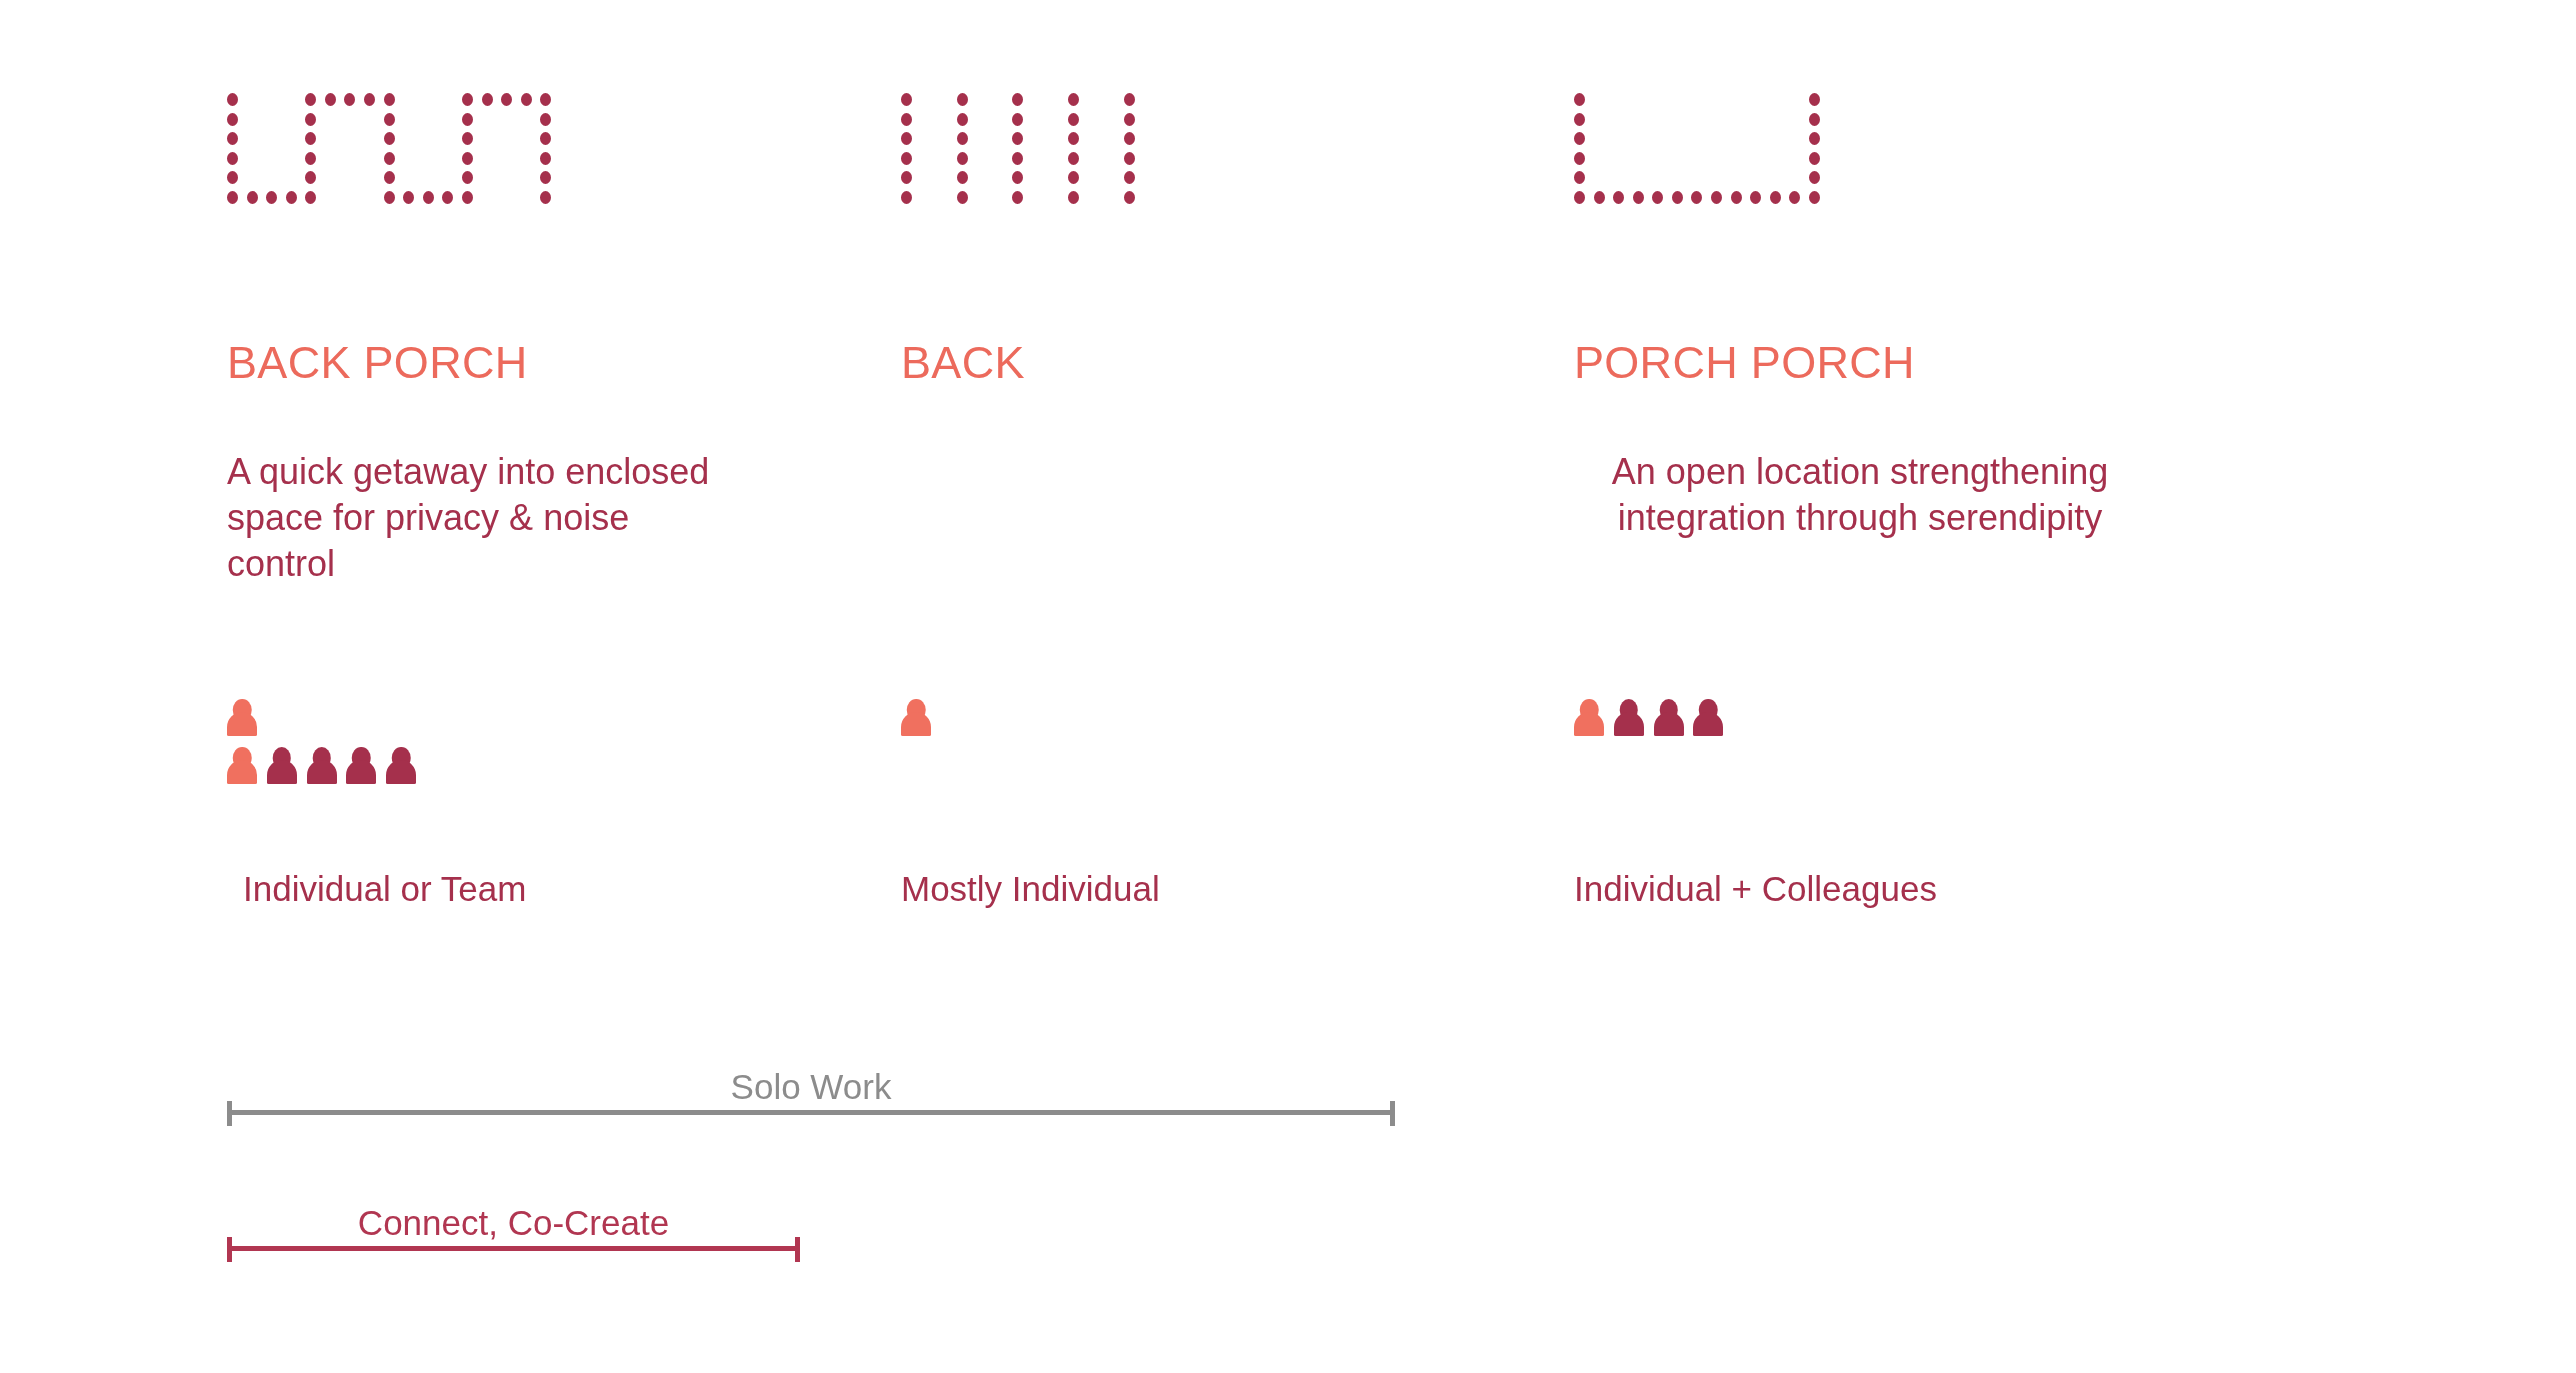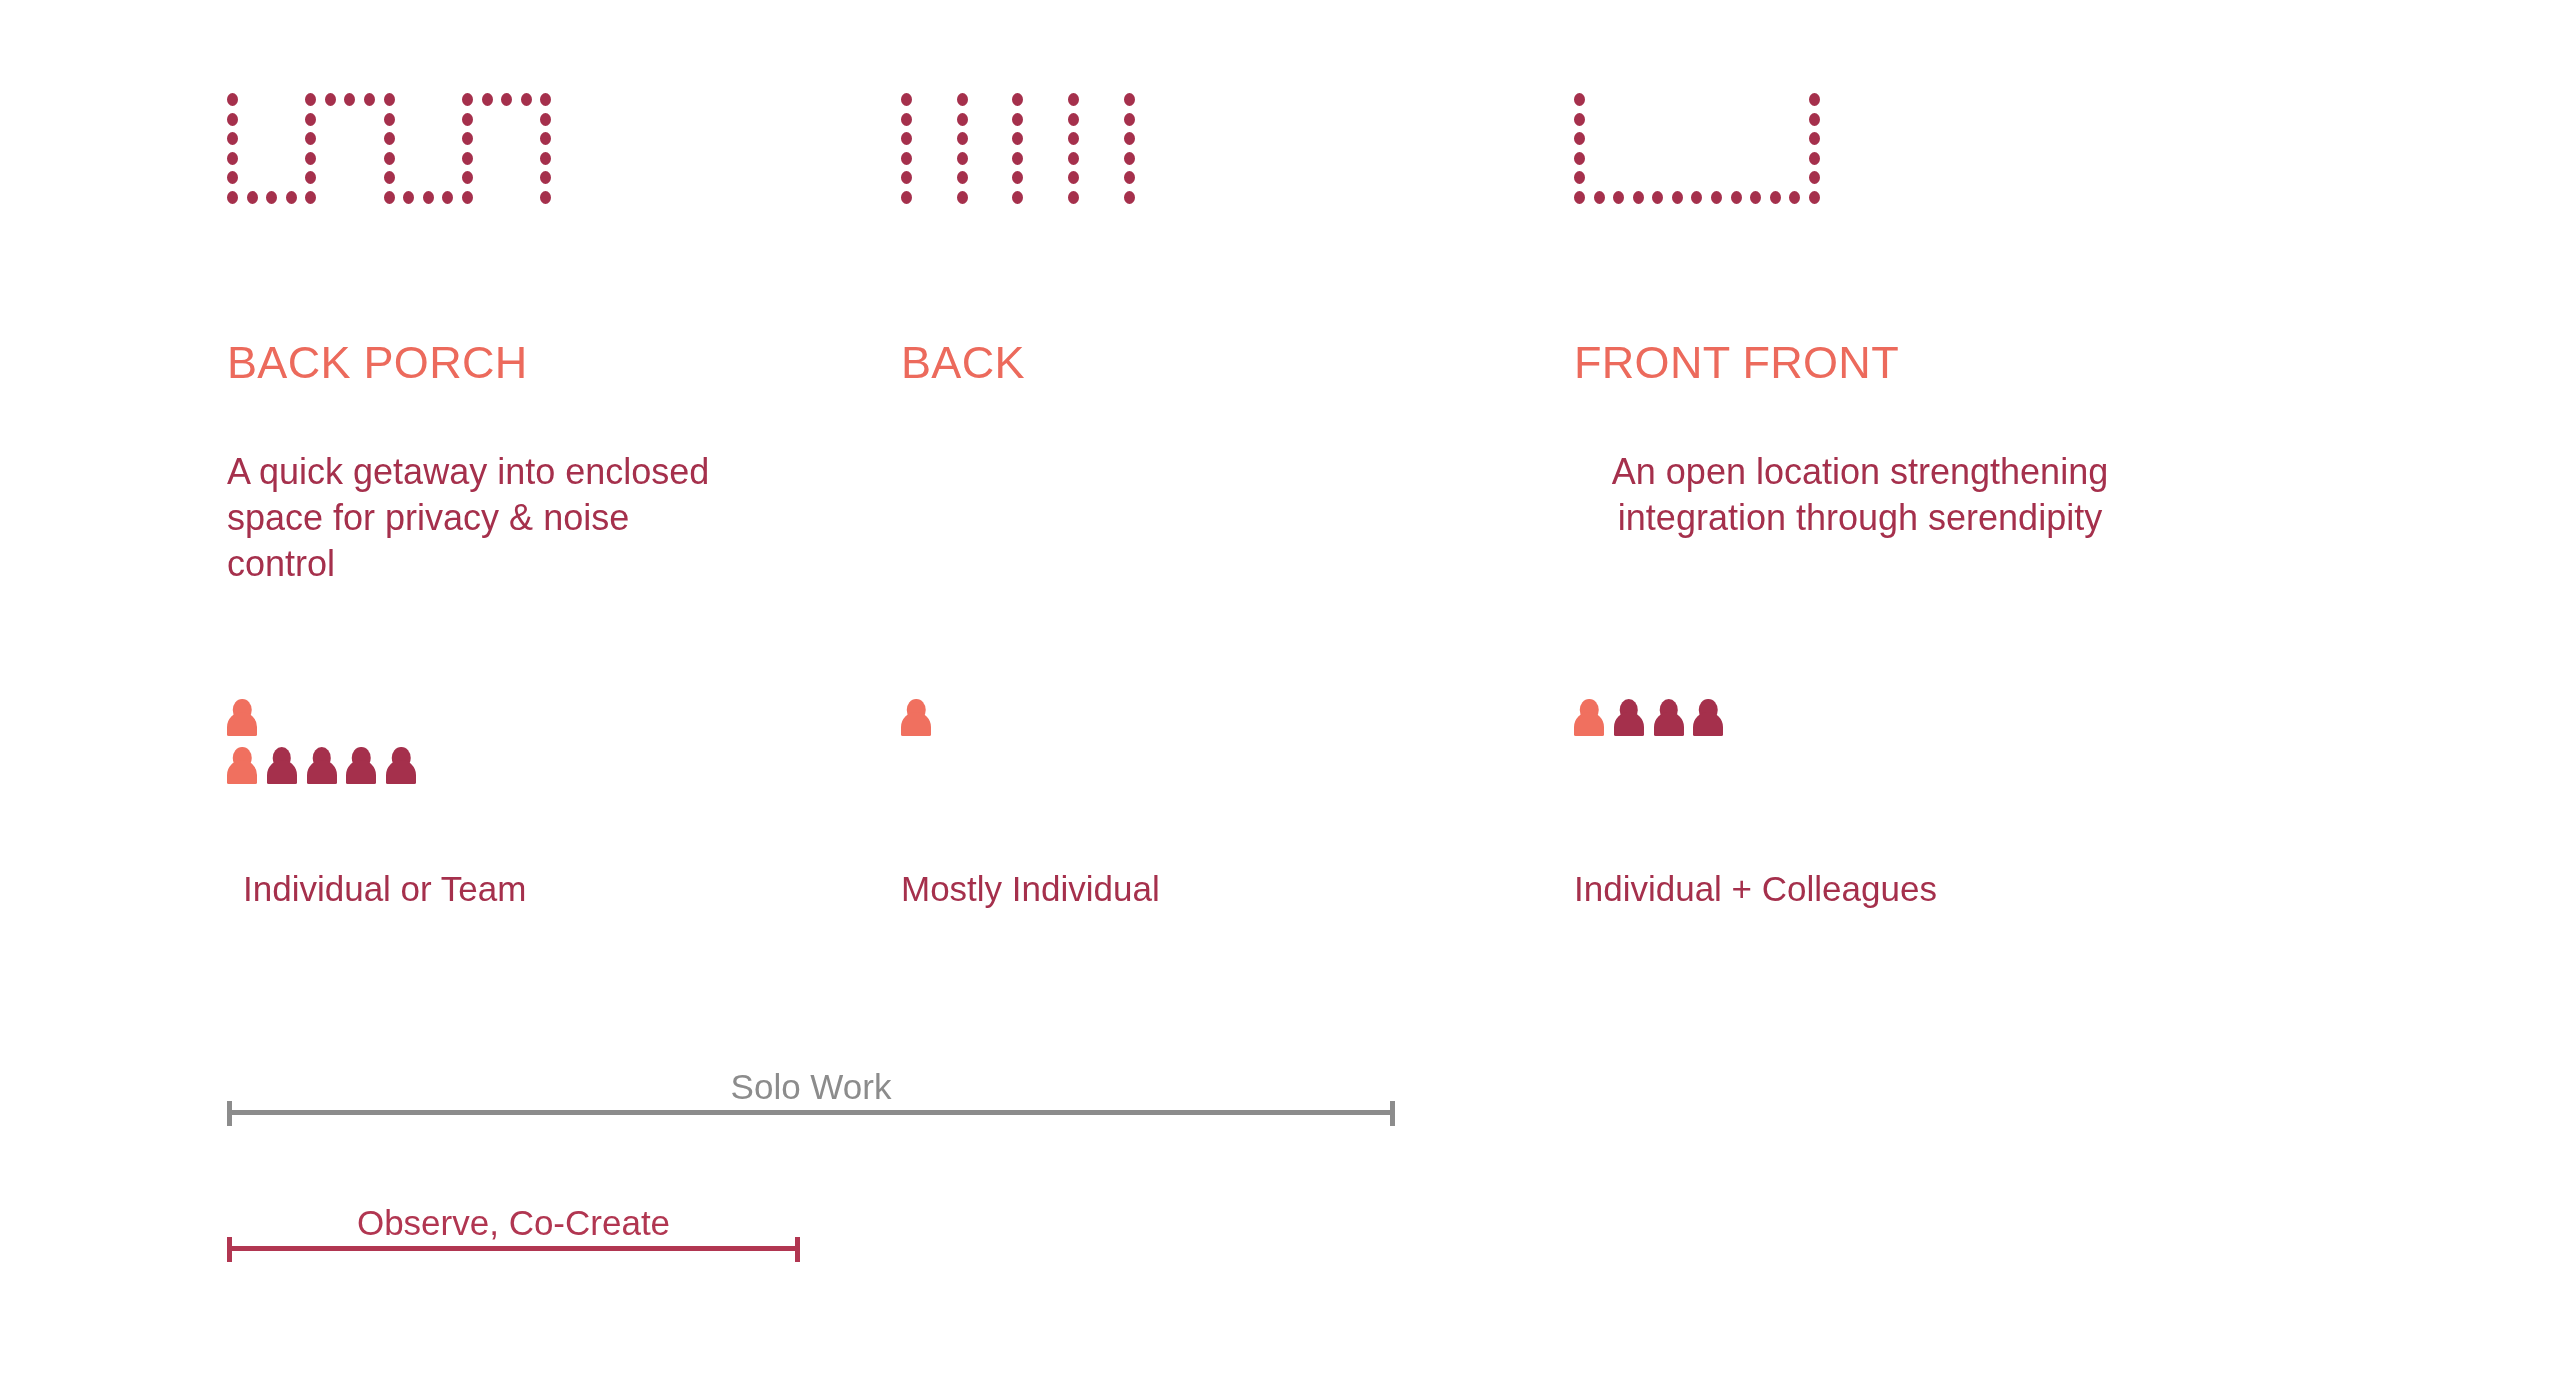--- a/index.html
+++ b/index.html
@@ -302,21 +302,21 @@
     <div class="dot" style="left:196px; top:98px;"></div>
     <div class="dot" style="left:215px; top:98px;"></div>
     <div class="dot" style="left:235px; top:98px;"></div>
     <div class="dot" style="left:235px; top:0px;"></div>
     <div class="dot" style="left:235px; top:19.6px;"></div>
     <div class="dot" style="left:235px; top:39px;"></div>
     <div class="dot" style="left:235px; top:59px;"></div>
     <div class="dot" style="left:235px; top:78px;"></div>
   </div>
 
-  <div class="heading" style="left:1574px;">FRONT FRONT</div>
+  <div class="heading" style="left:1574px;">PORCH PORCH</div>
 
   <div class="desc" style="left:1574px; width:572px;text-align:center;">An open location strengthening integration through serendipity</div>
 
   <div class="people-block" style="left:1574px;">
     <div class="people-row">
       <div class="person p-coral">
         <span class="head"></span>
         <span class="body"></span>
       </div>
       <div class="person p-maroon">
@@ -338,21 +338,21 @@
 
   <div class="bar bar-gray" style="left:227px; width:1168px; top:1081px;">
     <div class="bar-label">Solo Work</div>
     <div class="bar-line"></div>
     <div class="cap cap-l"></div>
     <div class="cap cap-r"></div>
   </div>
 
 
   <div class="bar bar-red" style="left:227px; width:573px; top:1217px;">
-    <div class="bar-label">Observe, Co-Create</div>
+    <div class="bar-label">Connect, Co-Create</div>
     <div class="bar-line"></div>
     <div class="cap cap-l"></div>
     <div class="cap cap-r"></div>
   </div>
 
 
 </div>
 
 
 </body></html>

